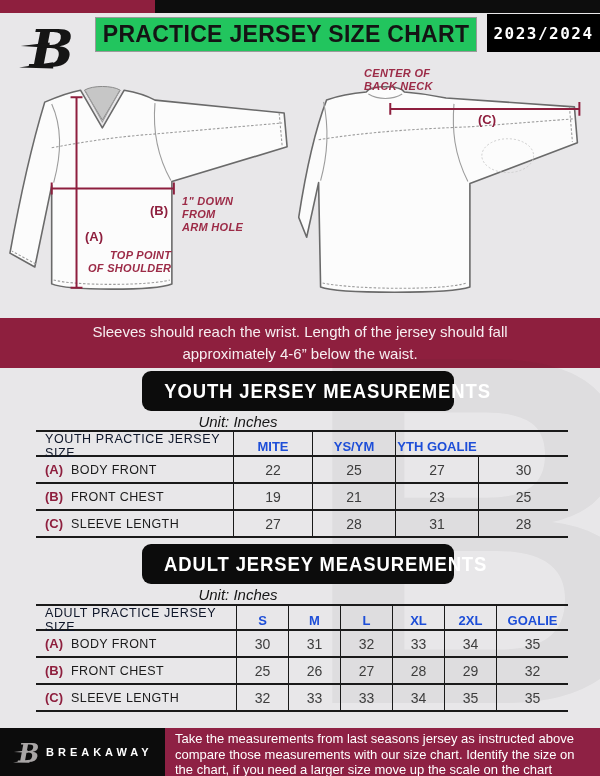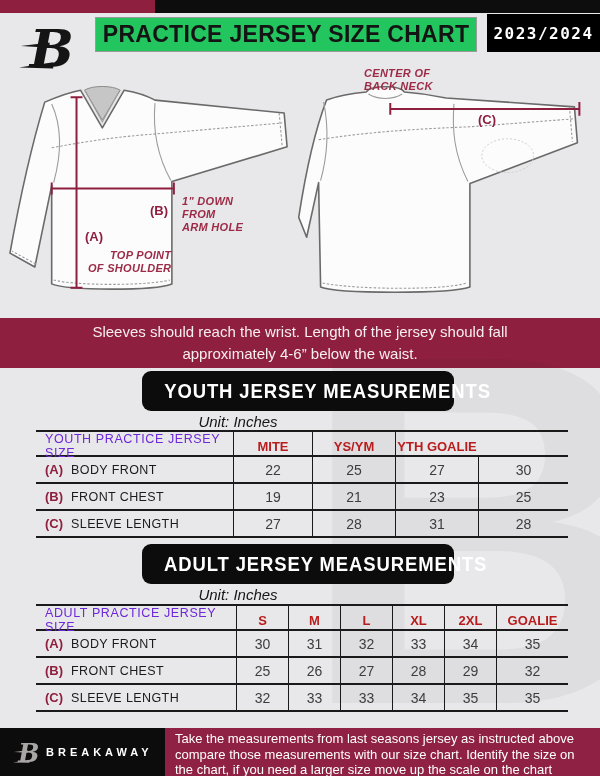--- a/index.html
+++ b/index.html
@@ -45,22 +45,22 @@
   
   .tbl{position:absolute;left:36px;width:532px;border-top:2px solid #1a1a1a;}
   .trow{display:grid;border-bottom:2px solid #1a1a1a;}
   .youth-grid{grid-template-columns:197px 79px 83px 83px 90px;}
   .adult-grid{grid-template-columns:200px 52px 52px 52px 52px 52px 72px;}
   .hrow{height:23px;}
   .brow{height:25px;}
   .c{display:flex;align-items:center;justify-content:center;border-left:1.5px solid #1a1a1a;
      font-size:14px;color:#3d3d3d;}
   .c.first{justify-content:flex-start;border-left:none;padding-left:9px;}
-  .hcell{font-weight:bold;font-size:13px;color:#b91c1c;}
-  .hfirst{font-weight:400;font-size:12.5px;letter-spacing:.6px;color:#6d28d9;}
+  .hcell{font-weight:bold;font-size:13px;color:#1d4ed8;}
+  .hfirst{font-weight:400;font-size:12.5px;letter-spacing:.6px;color:#0f172a;}
   .rkey{color:#8E1F3E;font-weight:bold;font-size:13px;margin-right:8px;}
   .rlabel{font-size:12.5px;letter-spacing:.4px;color:#1b1b1b;}
   .rfirst{padding-left:17px;}
   
   .footer-black{position:absolute;left:0;top:728px;width:165px;height:48px;background:#0c0c0c;
                 display:flex;align-items:center;padding-left:13px;box-sizing:border-box;}
   .footer-brand{color:#fff;font-weight:bold;font-size:11px;letter-spacing:4px;margin-left:7px;}
   .footer-note{position:absolute;left:165px;top:728px;width:435px;height:48px;background:#8E2144;
                box-sizing:border-box;padding:3px 6px 0 10px;color:#fff;font-size:13px;line-height:15.5px;}
 </style>

